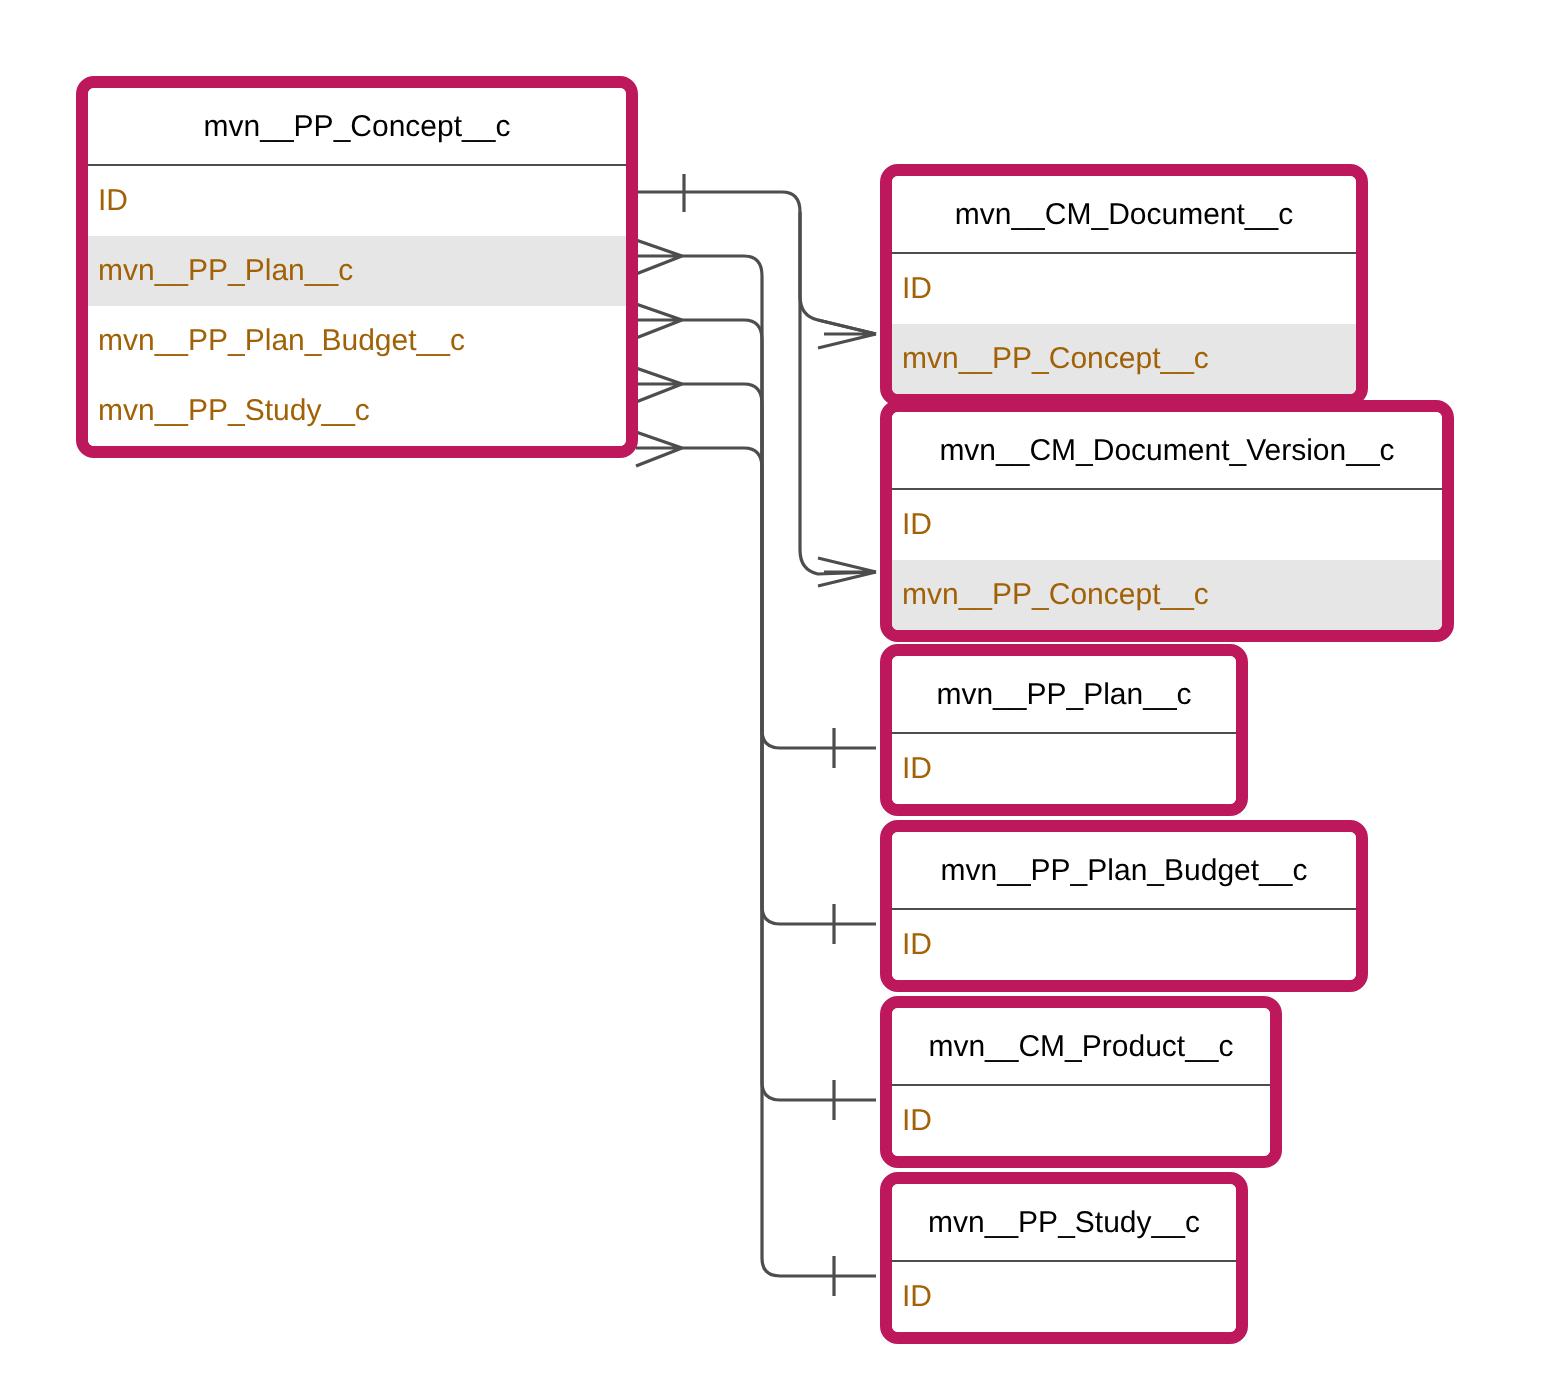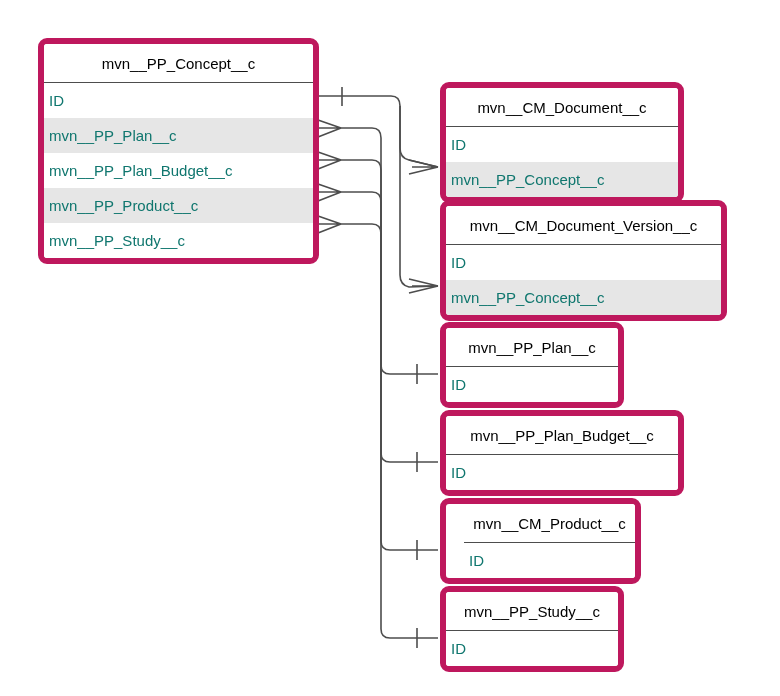--- a/index.html
+++ b/index.html
@@ -41,21 +41,21 @@
     line-height: 1;
     padding: 12px 8px 11px 8px;
     border-bottom: 1px solid #4d4d4d;
     background: #ffffff;
     white-space: nowrap;
   }
   .entity-field {
     box-sizing: border-box;
     width: 100%;
     font-size: 15px;
-    color: #0f766e;
+    color: #a16207;
     line-height: 1;
     padding: 9px 6px 9px 5px;
     background: #ffffff;
     white-space: nowrap;
   }
   .entity-field.shaded {
     background: #e6e6e6;
   }
   .entity-field.tall {
     padding: 10px 6px 10px 5px;
@@ -95,21 +95,20 @@
       <line x1="417" y1="628" x2="417" y2="648"></line>
 
     </g>
   </svg>
 
   <div class="entity" style="left:38px; top:38px; width:281px;">
     <div class="entity-title">mvn__PP_Concept__c</div>
     <div class="entity-field tall">ID</div>
     <div class="entity-field tall shaded">mvn__PP_Plan__c</div>
     <div class="entity-field tall">mvn__PP_Plan_Budget__c</div>
-    <div class="entity-field tall shaded">mvn__PP_Product__c</div>
     <div class="entity-field tall">mvn__PP_Study__c</div>
   </div>
 
   <div class="entity" style="left:440px; top:82px; width:244px;">
     <div class="entity-title">mvn__CM_Document__c</div>
     <div class="entity-field tall">ID</div>
     <div class="entity-field tall shaded">mvn__PP_Concept__c</div>
   </div>
 
   <div class="entity" style="left:440px; top:200px; width:287px;">
@@ -121,21 +120,21 @@
   <div class="entity" style="left:440px; top:322px; width:184px;">
     <div class="entity-title">mvn__PP_Plan__c</div>
     <div class="entity-field tall">ID</div>
   </div>
 
   <div class="entity" style="left:440px; top:410px; width:244px;">
     <div class="entity-title">mvn__PP_Plan_Budget__c</div>
     <div class="entity-field tall">ID</div>
   </div>
 
-  <div class="entity" style="left:440px; top:498px; width:201px;padding-left:18px;">
+  <div class="entity" style="left:440px; top:498px; width:201px;">
     <div class="entity-title">mvn__CM_Product__c</div>
     <div class="entity-field tall">ID</div>
   </div>
 
   <div class="entity" style="left:440px; top:586px; width:184px;">
     <div class="entity-title">mvn__PP_Study__c</div>
     <div class="entity-field tall">ID</div>
   </div>
 
 </div>

